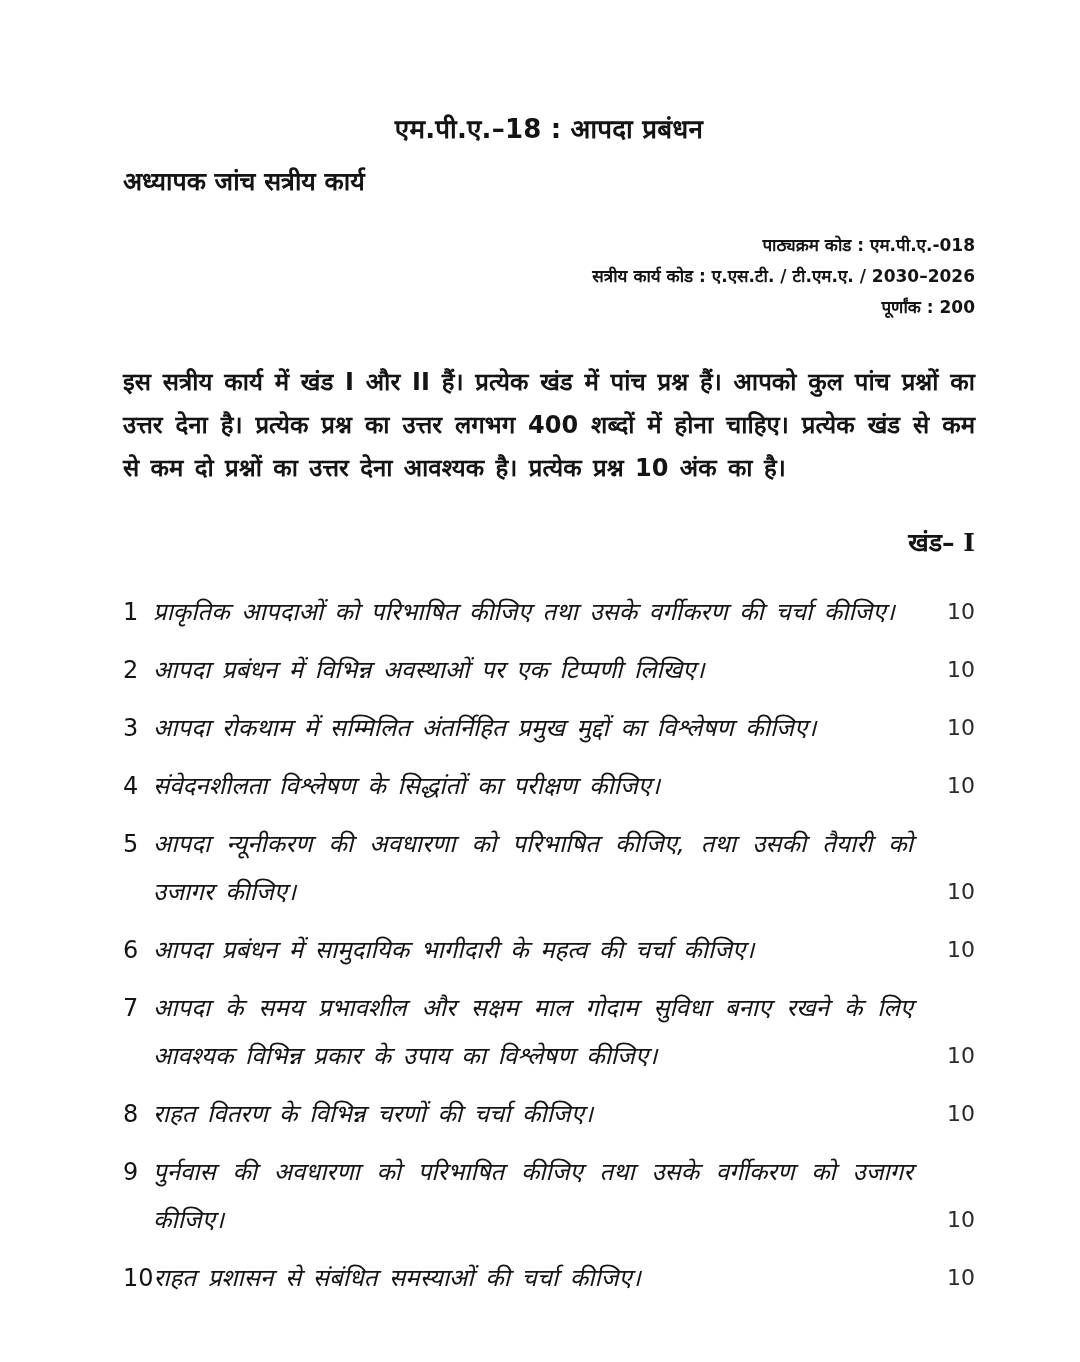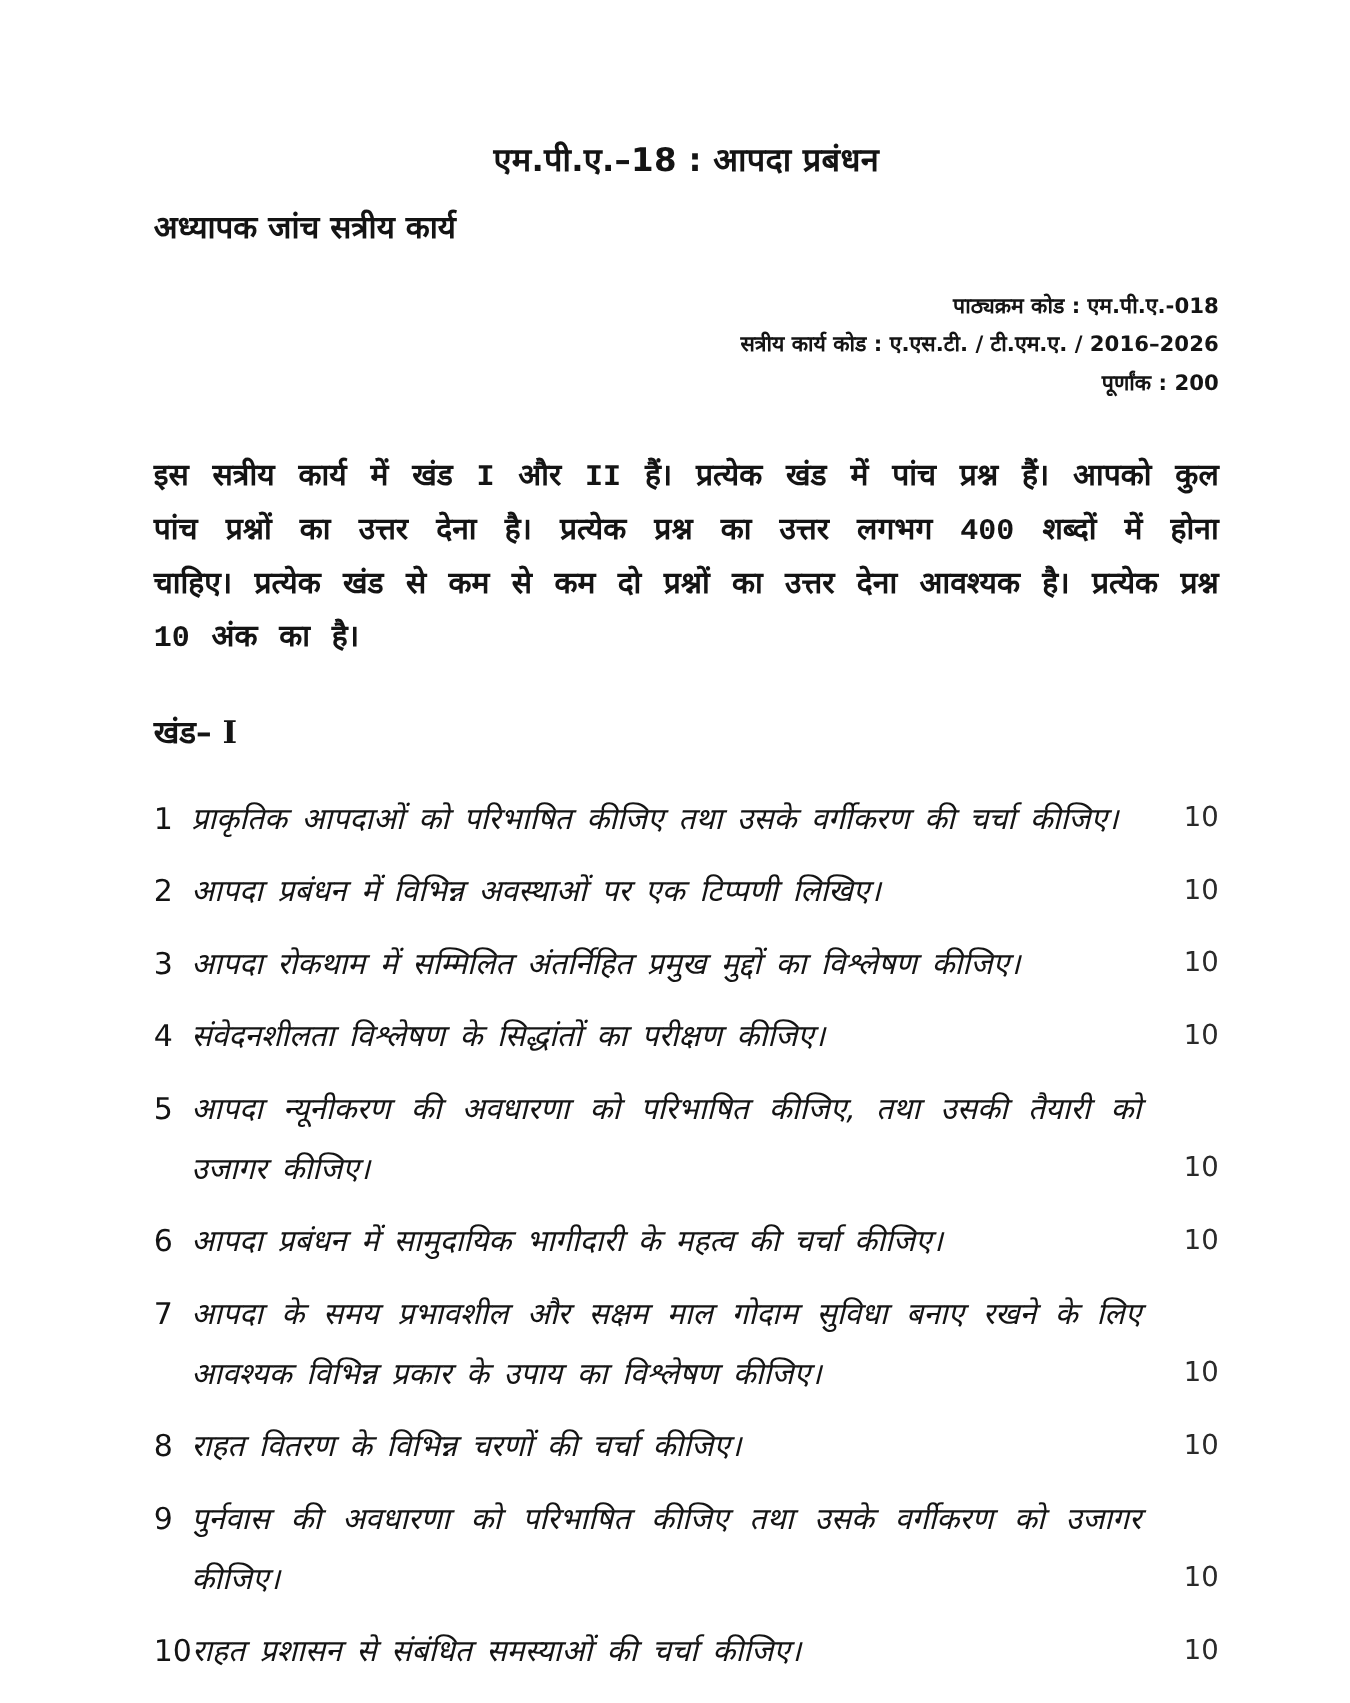--- a/index.html
+++ b/index.html
@@ -41,24 +41,23 @@
     line-height: 31px;
     margin-bottom: 38px;
   }
   .instructions {
     font-size: 24px;
     font-weight: 700;
     line-height: 43px;
     text-align: justify;
     margin-bottom: 34px;
     word-spacing: 3px;
-    font-family: Liberation Mono, monospace;
   }
   .section-heading {
-    text-align: left;
+    text-align: right;
     font-size: 25px;
     font-weight: 700;
     margin: 8px 0 30px 0;
   }
   .section-heading .numeral {
     font-family: "DejaVu Serif", "Liberation Serif", serif;
     font-weight: 700;
   }
   .q-row {
     display: flex;
@@ -90,21 +89,21 @@
 </head>
 <body>
 
 <div class="page">
 
   <div class="doc-title">एम.पी.ए.–18 : आपदा प्रबंधन</div>
   <div class="doc-subtitle">अध्यापक जांच सत्रीय कार्य</div>
 
   <div class="code-block">
     <div>पाठ्यक्रम कोड : एम.पी.ए.-018</div>
-    <div>सत्रीय कार्य कोड : ए.एस.टी. / टी.एम.ए. / 2016–2026</div>
+    <div>सत्रीय कार्य कोड : ए.एस.टी. / टी.एम.ए. / 2030–2026</div>
     <div>पूर्णांक : 200</div>
   </div>
 
   <div class="instructions">इस सत्रीय कार्य में खंड I और II हैं। प्रत्येक खंड में पांच प्रश्न हैं। आपको कुल पांच प्रश्नों का उत्तर देना है। प्रत्येक प्रश्न का उत्तर लगभग 400 शब्दों  में होना चाहिए। प्रत्येक खंड से कम से कम दो प्रश्नों का उत्तर देना आवश्यक है। प्रत्येक प्रश्न 10 अंक का है।</div>
 
   <div class="section-heading">
     <span>खंड–</span>
     <span class="numeral">I</span>
   </div>
 

